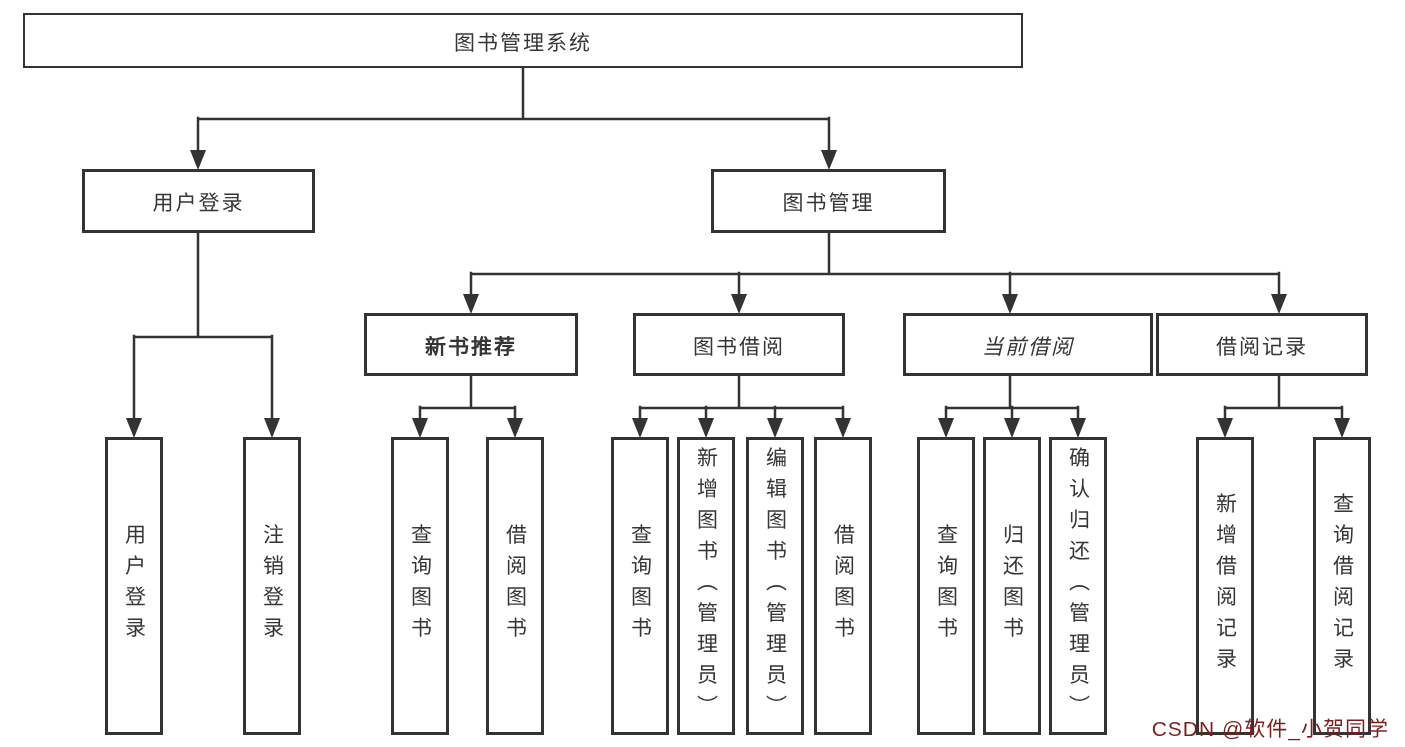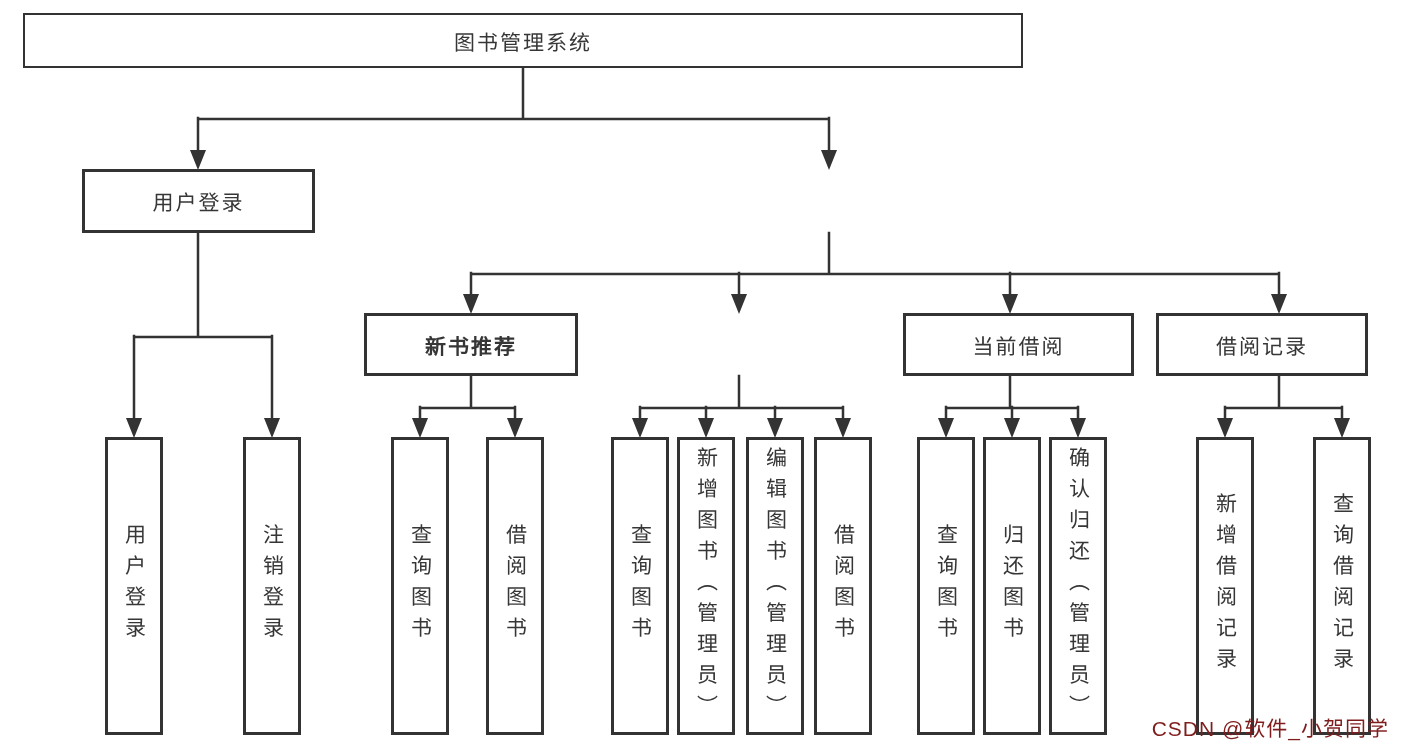--- a/index.html
+++ b/index.html
@@ -78,25 +78,31 @@
     </g>
   </svg>
 
   <div class="box root" style="left:23px;top:13px;width:1000px;height:55px;">
     <span class="h-label">图书管理系统</span>
   </div>
 
   <div class="box" style="left:82px;top:169px;width:233px;height:64px;">
     <span class="h-label">用户登录</span>
   </div>
+  <div class="box" style="left:711px;top:169px;width:235px;height:64px;">
+    <span class="h-label">图书管理</span>
+  </div>
 
   <div class="box" style="left:364px;top:313px;width:214px;height:63px;font-weight:bold;">
     <span class="h-label">新书推荐</span>
   </div>
-  <div class="box" style="left:903px;top:313px;width:231px;height:63px;">
+  <div class="box" style="left:633px;top:313px;width:212px;height:63px;">
+    <span class="h-label">图书借阅</span>
+  </div>
+  <div class="box" style="left:903px;top:313px;width:250px;height:63px;font-style:italic;">
     <span class="h-label">当前借阅</span>
   </div>
   <div class="box" style="left:1156px;top:313px;width:212px;height:63px;">
     <span class="h-label">借阅记录</span>
   </div>
 
   <div class="box v-box" style="left:105px;top:437px;width:58px;height:298px;">用户登录</div>
   <div class="box v-box" style="left:243px;top:437px;width:58px;height:298px;">注销登录</div>
 
   <div class="box v-box" style="left:391px;top:437px;width:58px;height:298px;">查询图书</div>

